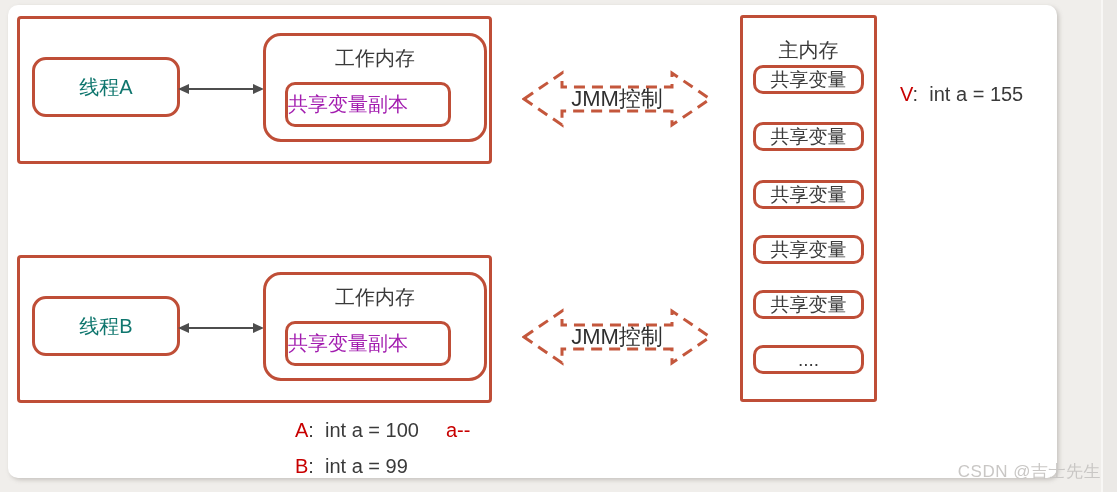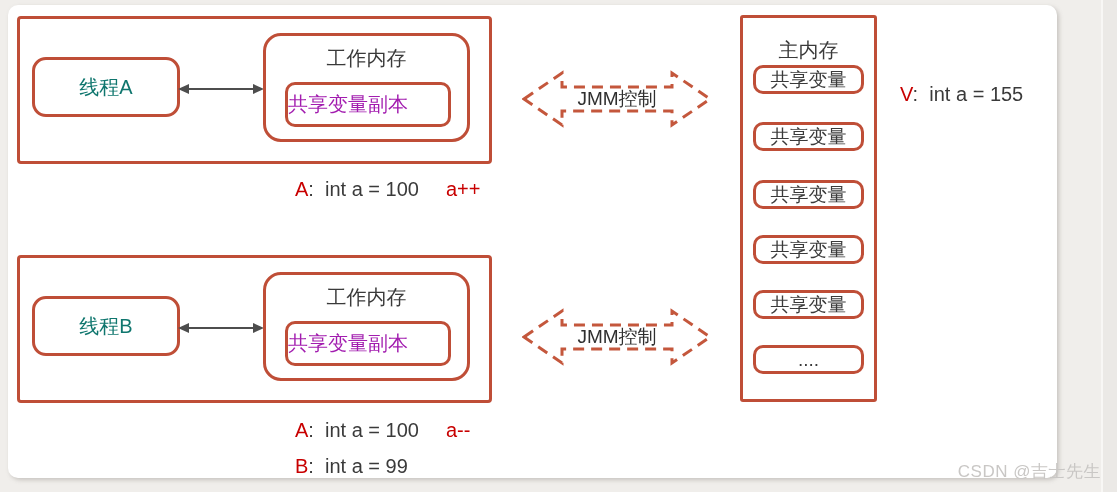--- a/index.html
+++ b/index.html
@@ -22,41 +22,41 @@
     position:absolute; left:9px; width:475px; height:148px;
     border:3px solid #bf4e37; border-radius:4px; background:#fff;
   }
   .thread-box {
     position:absolute; left:12px; top:38px; width:148px; height:60px;
     border:3px solid #bf4e37; border-radius:14px;
     display:flex; align-items:center; justify-content:center;
     font-size:20px; color:#0f766e;
   }
   .work-box {
-    position:absolute; left:243px; top:14px; width:207px; height:109px;
+    position:absolute; left:243px; top:14px; width:224px; height:109px;
     border:3px solid #bf4e37; border-radius:18px;
   }
   .work-title { text-align:center; padding-top:9px; font-size:20px; color:#3a3a3a; }
   .copy-box {
     position:absolute; left:19px; top:46px; width:166px; height:45px;
     border:3px solid #bf4e37; border-radius:10px;
     display:flex; align-items:center; justify-content:flex-start;
     font-size:20px; color:#a21caf;
   }
   .conn { position:absolute; left:157px; top:62px; }
   .annot { position:absolute; font-size:20px; white-space:pre; }
   .annot .red { color:#c80000; }
   .annot .dark { color:#3a3a3a; }
   .annot .op { color:#c80000; margin-left:27px; }
   .jmm { position:absolute; width:190px; height:68px; }
   .jmm svg { position:absolute; left:0; top:0; }
   .jmm-label {
     position:absolute; left:0; top:0; width:100%; height:100%;
     display:flex; align-items:center; justify-content:center;
-    font-size:19px; color:#2f2f2f;
+    font-size:22px; color:#2f2f2f;
   }
   .main-box {
     position:absolute; left:732px; top:10px; width:137px; height:387px;
     border:3px solid #bf4e37; border-radius:3px; background:#fff;
   }
   .main-title { text-align:center; padding-top:19px; font-size:20px; color:#3a3a3a; }
   .mem-item {
     position:absolute; left:10px; width:111px; height:29px;
     border:3px solid #bf4e37; border-radius:10px;
     display:flex; align-items:center; justify-content:center;
@@ -85,21 +85,20 @@
         <polygon points="87,8 76,3 76,13" fill="#4d4d4d"></polygon>
       </svg>
       <div class="work-box">
         <div class="work-title">工作内存</div>
         <div class="copy-box">
           <span>共享变量副本</span>
         </div>
       </div>
     </div>
 
-    <div class="annot" style="left:287px; top:173px"><span class="red">A</span><span class="dark">:  int a = 100</span><span class="op">a++</span></div>
 
     <div class="jmm" style="left:514px; top:60px">
       <svg width="190" height="68" viewBox="0 0 190 68">
         <polygon points="2,34 40,8 40,22 150,22 150,8 188,34 150,60 150,46 40,46 40,60" fill="#ffffff" stroke="#c4573c" stroke-width="3" stroke-dasharray="11 7"></polygon>
       </svg>
       <span class="jmm-label">JMM控制</span>
     </div>
 
     <div class="group-box" style="top:250px">
       <div class="thread-box">

